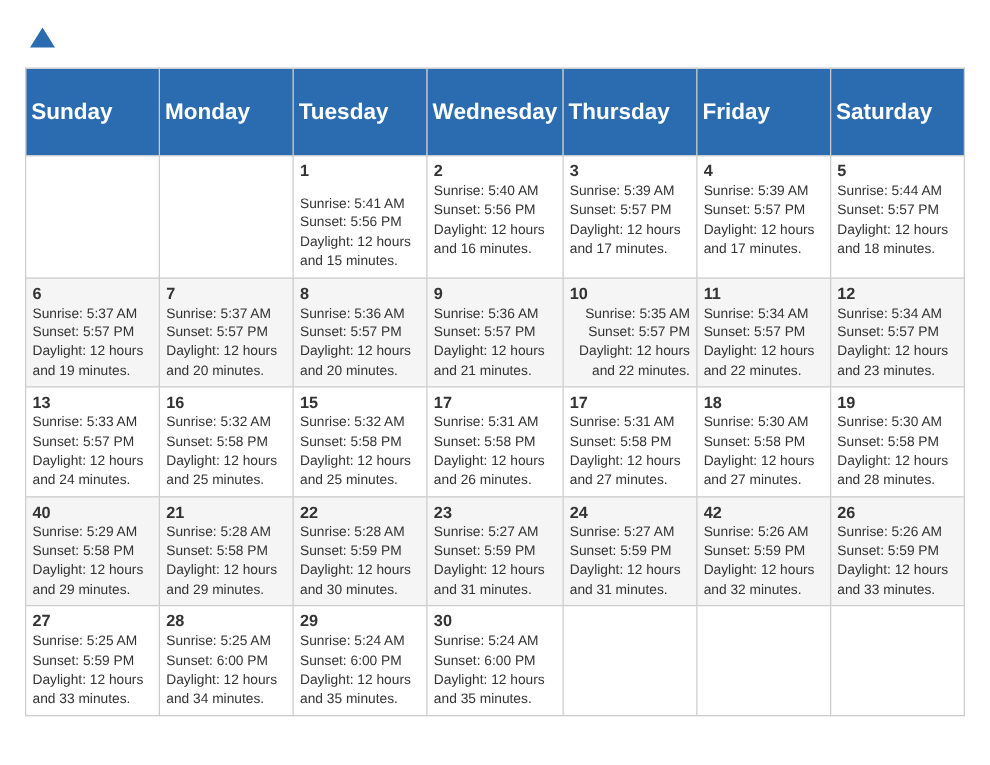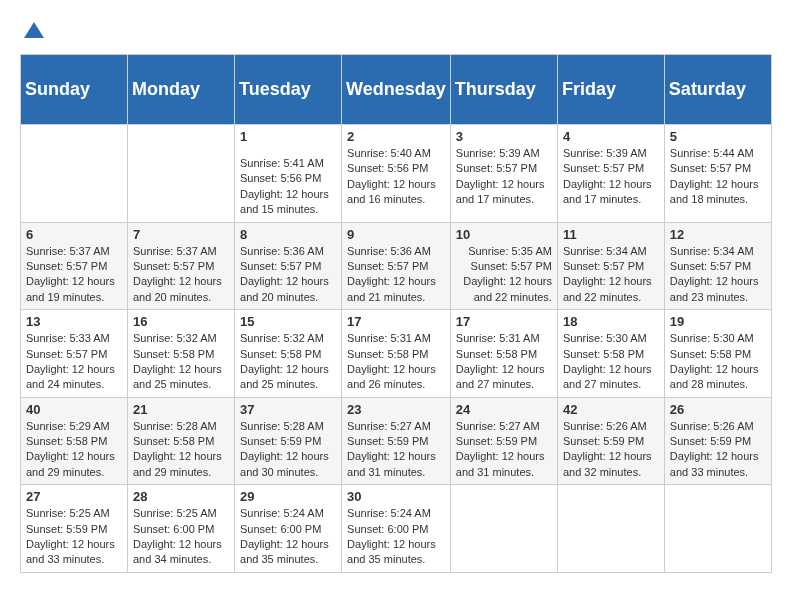--- a/index.html
+++ b/index.html
@@ -256,21 +256,21 @@
 Sunset: 5:58 PM
 Daylight: 12 hours and 29 minutes.</div>
         </td>
         <td>
           <span class="day-num">21</span>
           <div class="day-info" style="white-space: pre-line;">Sunrise: 5:28 AM
 Sunset: 5:58 PM
 Daylight: 12 hours and 29 minutes.</div>
         </td>
         <td>
-          <span class="day-num">37</span>
+          <span class="day-num">22</span>
           <div class="day-info" style="white-space: pre-line;">Sunrise: 5:28 AM
 Sunset: 5:59 PM
 Daylight: 12 hours and 30 minutes.</div>
         </td>
         <td>
           <span class="day-num">23</span>
           <div class="day-info" style="white-space: pre-line;">Sunrise: 5:27 AM
 Sunset: 5:59 PM
 Daylight: 12 hours and 31 minutes.</div>
         </td>

